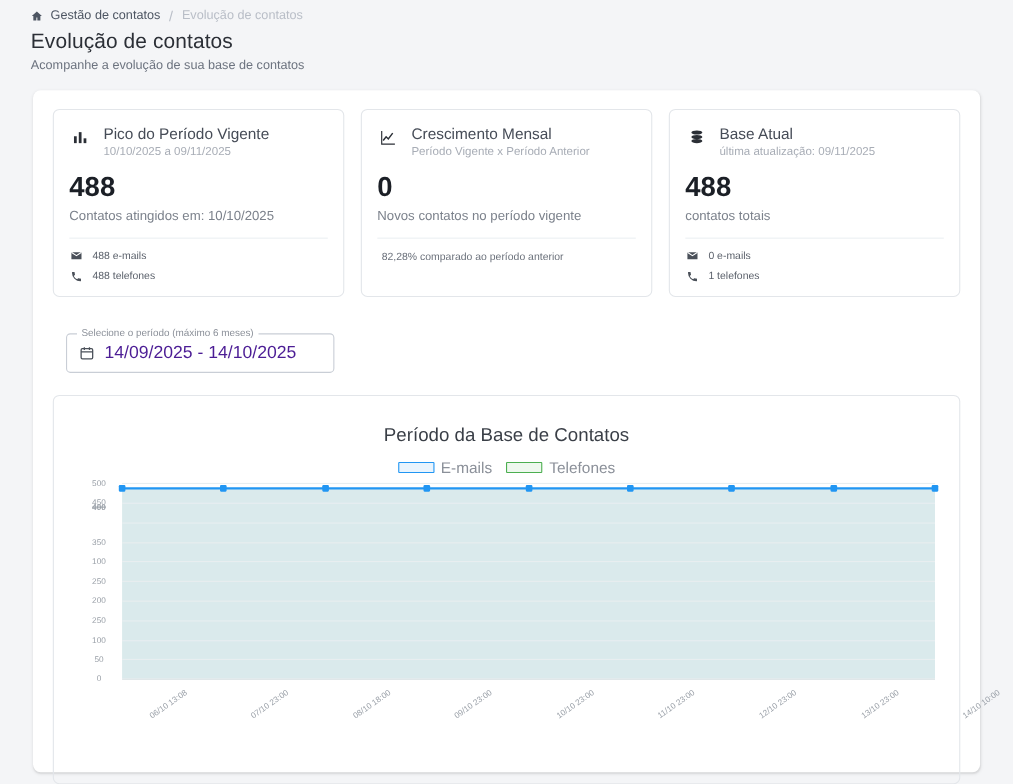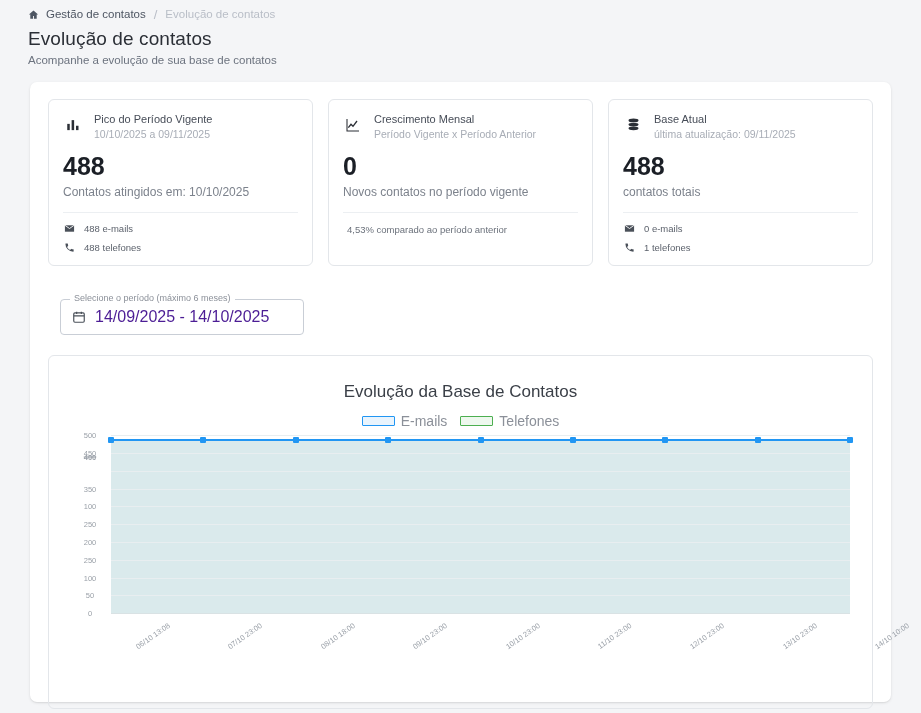--- a/index.html
+++ b/index.html
@@ -46,21 +46,21 @@
     background: #fff;
     border: 1px solid #e3e6ea;
     border-radius: 6px;
     padding: 13px 14px 12px 14px;
     min-height: 143px;
     display: flex; flex-direction: column;
   }
   .card-head { display: flex; align-items: flex-start; gap: 11px; }
   .card-ic { width: 20px; display:flex; align-items:center; justify-content:center; padding-top:4px; color:#2b2f36; }
   .card-head-txt { display: flex; flex-direction: column; gap: 3px; }
-  .card-title { font-size: 11px; color: #464c57; font-weight: 400; }
+  .card-title { font-size: 14px; color: #464c57; font-weight: 400; }
   .card-sub { font-size: 10.5px; color: #a8adb6; }
   .card-value { font-size: 25px; font-weight: 700; color: #1b1f26; margin-top: 13px; line-height: 1.05; }
   .card-caption { font-size: 12px; color: #7c828c; margin-top: 6px; }
   .card-div { border-top: 1px solid #eceff2; margin-top: 13px; }
   .card-rows { margin-top: 10px; display:flex; flex-direction:column; gap: 8px; }
   .card-row { display: flex; align-items: center; gap: 9px; font-size: 9.5px; color: #5c626c; }
   .card-row .ic { width: 12px; display:flex; align-items:center; justify-content:center; color:#4a5059; }
   .card-note { font-size: 9.5px; color: #6b717b; margin-top: 11px; padding-left: 4px; }
 
   
@@ -214,21 +214,21 @@
           </svg>
         </span>
         <span class="card-head-txt">
           <span class="card-title">Crescimento Mensal</span>
           <span class="card-sub">Período Vigente x Período Anterior</span>
         </span>
       </div>
       <div class="card-value">0</div>
       <div class="card-caption">Novos contatos no período vigente</div>
       <div class="card-div"></div>
-      <div class="card-note">4,53% comparado ao período anterior</div>
+      <div class="card-note">82,28% comparado ao período anterior</div>
     </div>
 
     <div class="card">
       <div class="card-head">
         <span class="card-ic">
           <svg width="15" height="15" viewBox="0 0 24 24" fill="currentColor">
             <ellipse cx="12" cy="5.5" rx="8" ry="3"></ellipse>
               <ellipse cx="12" cy="12" rx="8" ry="3"></ellipse>
               <ellipse cx="12" cy="18" rx="8" ry="3"></ellipse>
           </svg>
@@ -270,21 +270,21 @@
         <svg width="14" height="14" viewBox="0 0 24 24" fill="none" stroke="currentColor" stroke-width="2">
           <rect x="3" y="5" width="18" height="16" rx="2"></rect>
             <path d="M3 10h18M8 3v4M16 3v4"></path>
         </svg>
       </span>
       <span class="field-val">14/09/2025 - 14/10/2025</span>
     </div>
   </div>
 
   <div class="chart-card">
-    <div class="chart-title">Evolução da Base de Contatos</div>
+    <div class="chart-title">Período da Base de Contatos</div>
 
     <div class="legend">
       <div class="legend-item">
         <span class="legend-box emails"></span>
         <span class="legend-lbl">E-mails</span>
       </div>
       <div class="legend-item">
         <span class="legend-box phones"></span>
         <span class="legend-lbl">Telefones</span>
       </div>

